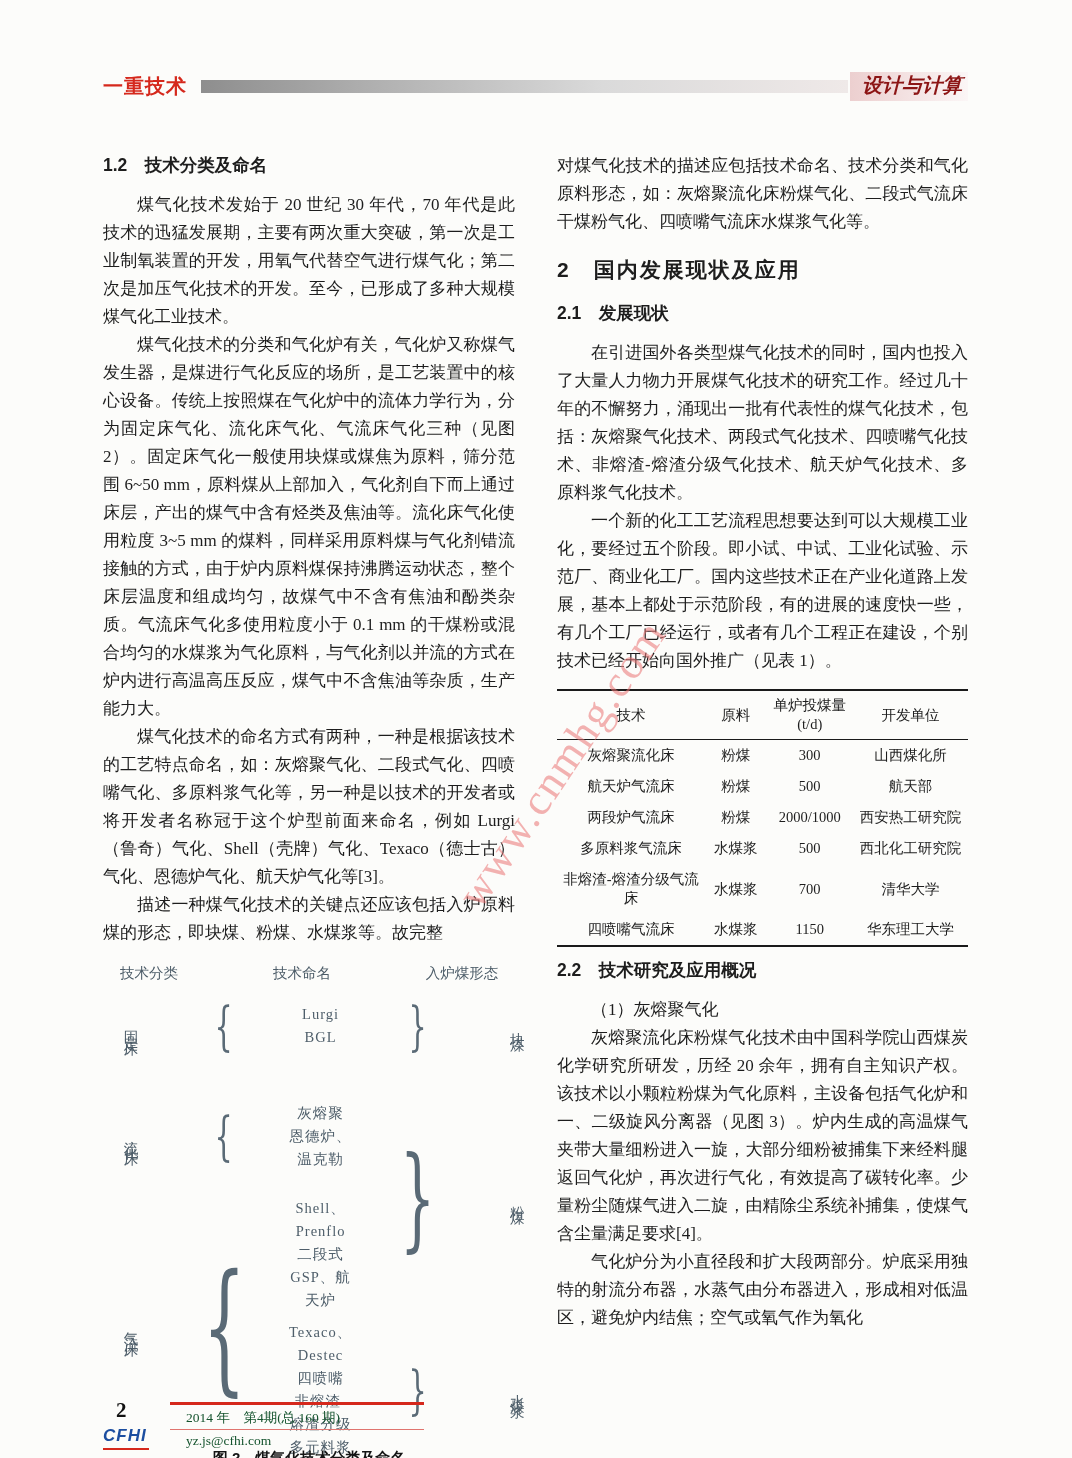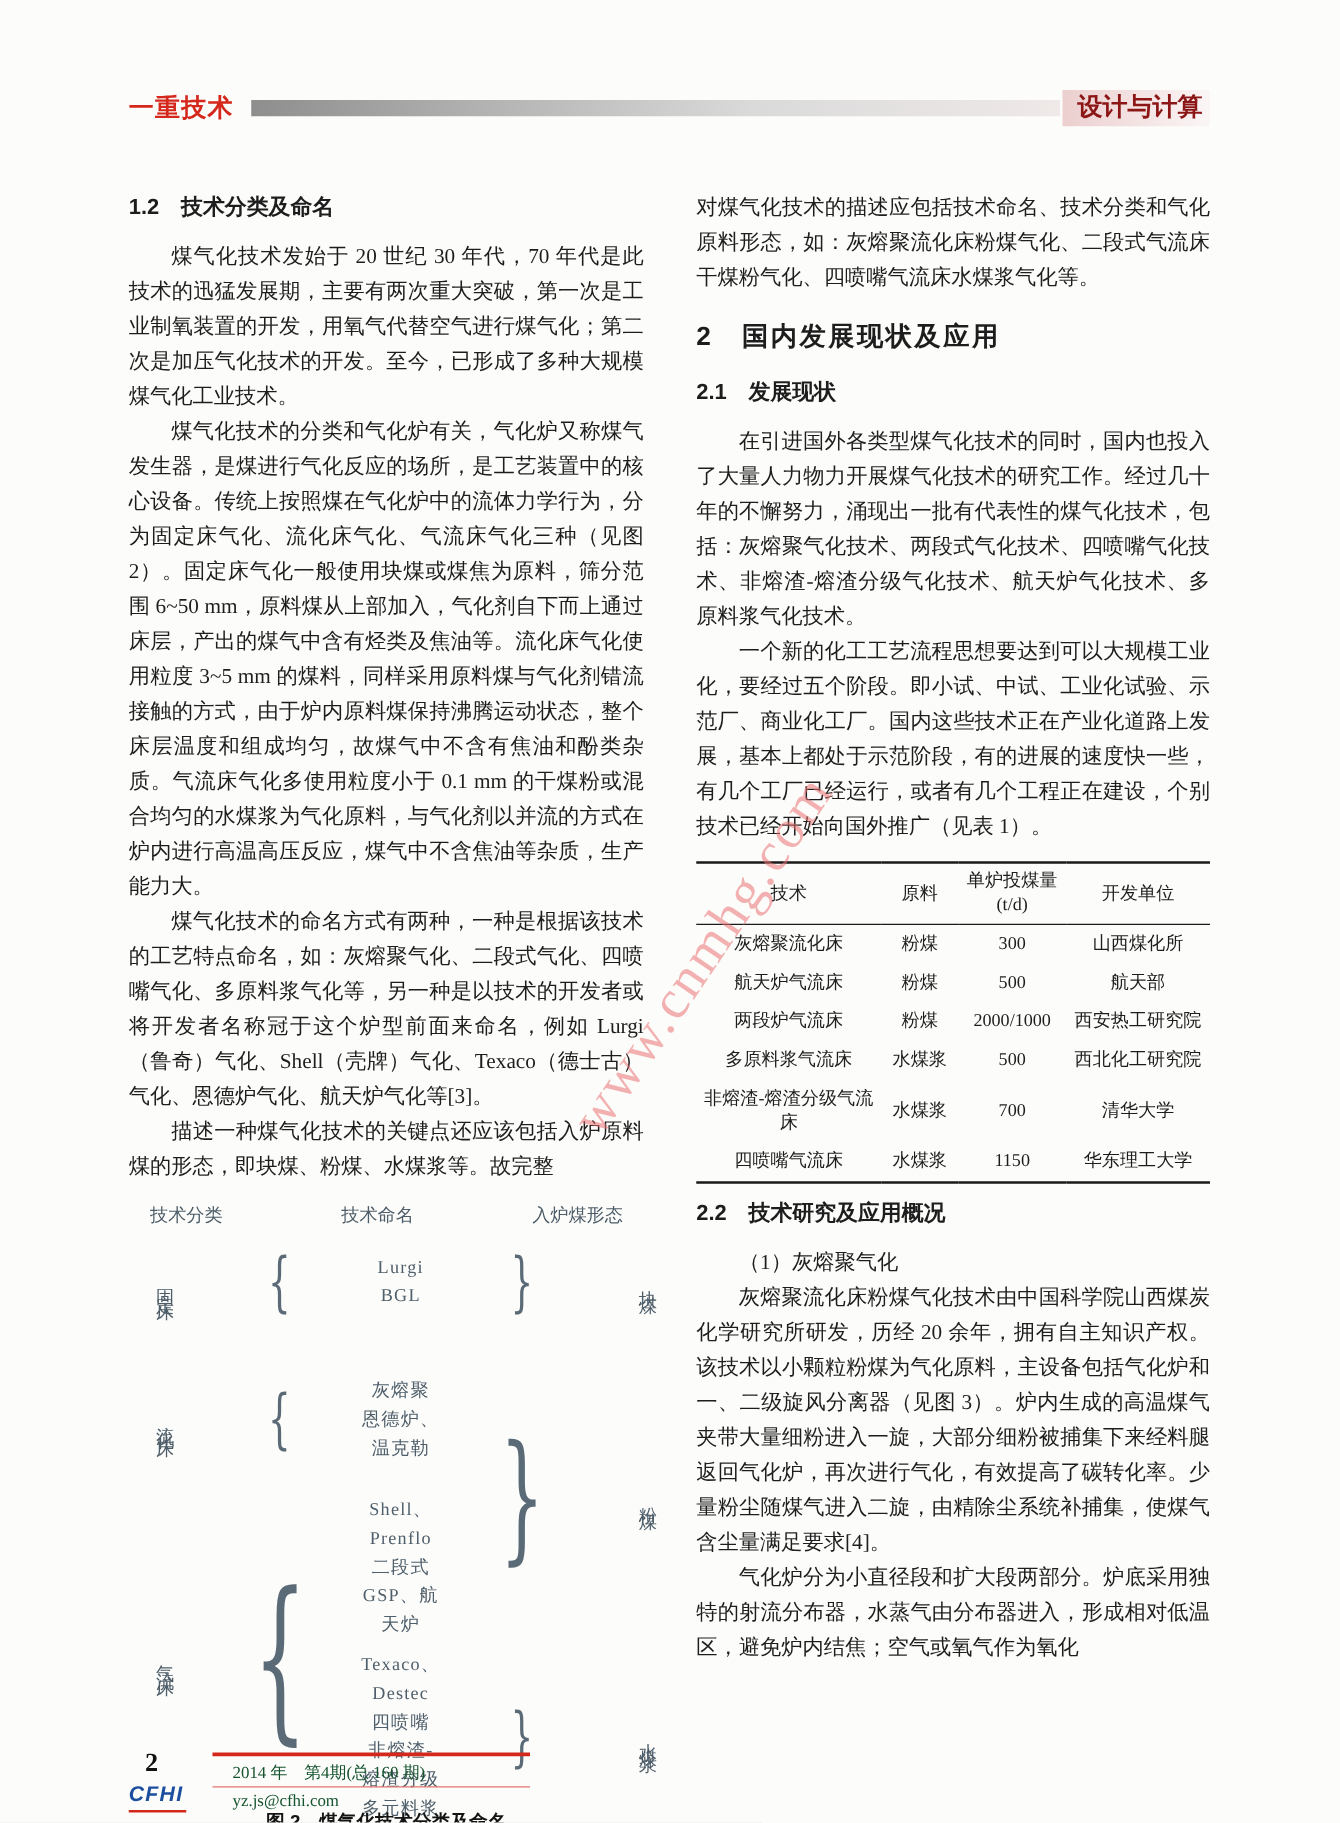--- a/index.html
+++ b/index.html
@@ -6,21 +6,21 @@
   body{background:#dcdcdc;}
   .page{position:relative;width:1072px;height:1458px;margin:0 auto;background:#fcfcfa;
         overflow:hidden;font-family:"Liberation Serif","DejaVu Serif",serif;color:#1d1d1d;}
 
   
   .header{position:absolute;left:103px;right:104px;top:72px;display:flex;align-items:center;}
   .brand{font-family:"Liberation Sans","DejaVu Sans",sans-serif;font-weight:bold;font-size:20px;
          color:#d5281c;letter-spacing:1px;white-space:nowrap;}
   .hbar{flex:1;height:13px;margin-left:14px;
         background:linear-gradient(90deg,#8e8e8e 0%,#b4b4b4 30%,#dadada 62%,#efe9e8 100%);}
-  .htitle{font-weight:bold;font-size:20px;color:#8c1515;margin-left:2px;
+  .htitle{font-style:italic;font-weight:bold;font-size:20px;color:#8c1515;margin-left:2px;
           white-space:nowrap;background:linear-gradient(90deg,#eccfcf,#fbf6f6);padding:0 6px 2px 12px;}
 
   
   .col{position:absolute;top:152px;font-size:17px;line-height:28px;text-align:justify;}
   .col-left{left:103px;width:412px;}
   .col-right{left:557px;width:411px;}
   p.body{margin:0;text-indent:2em;}
   p.noindent{text-indent:0;}
   .h-sec{font-family:"Liberation Sans","DejaVu Sans",sans-serif;font-weight:bold;font-size:17.5px;
          margin:0 0 13px;line-height:26px;text-align:left;}

